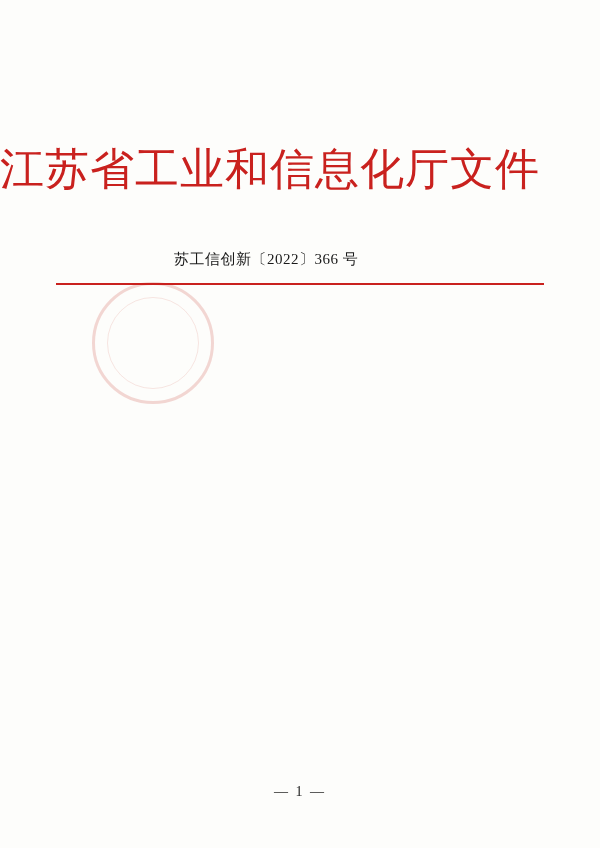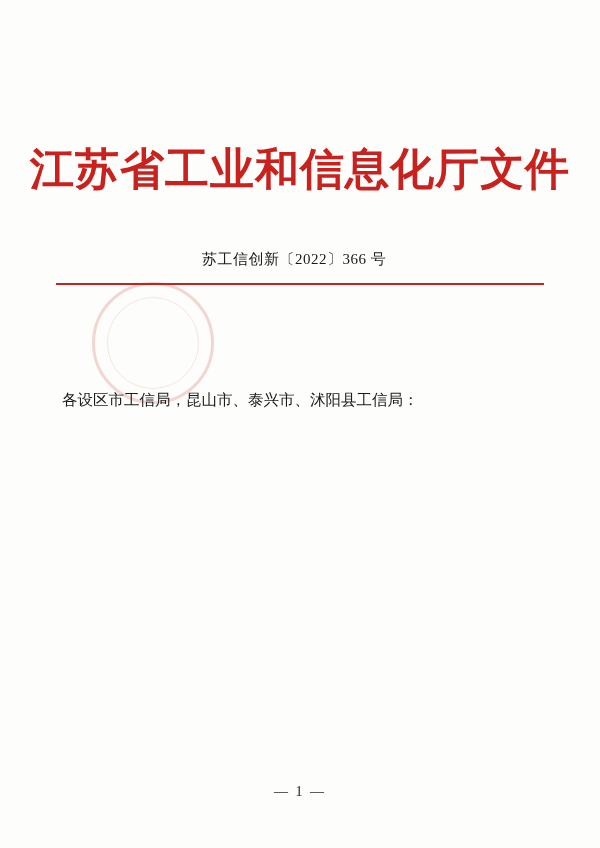--- a/index.html
+++ b/index.html
@@ -39,39 +39,38 @@
     top: 12px;
     right: 12px;
     bottom: 12px;
     border-radius: 50%;
     border: 1px solid rgba(200, 60, 50, 0.13);
   }
   .masthead {
     position: absolute;
     top: 140px;
     left: 0;
-    width: 600px;
+    width: 504px;
     text-align: center;
     color: #c9211e;
     font-family: "Liberation Serif", serif;
-    font-weight: bold;
+    font-weight: normal;
     font-size: 44px;
     letter-spacing: 1px;
     white-space: nowrap;
   }
   .docnum {
     position: absolute;
     top: 250px;
     left: 0;
     width: 532px;
     text-align: center;
     font-size: 15px;
     color: #1a1a1a;
     letter-spacing: 0.5px;
-    padding-left: 28px;
   }
   .redline {
     position: absolute;
     top: 283px;
     left: 56px;
     width: 488px;
     height: 2px;
     background: #c9211e;
   }
   .doctitle {
@@ -121,18 +120,17 @@
   <div class="seal"></div>
 
   <div class="masthead">江苏省工业和信息化厅文件</div>
 
   <div class="docnum">苏工信创新〔2022〕366 号</div>
 
   <div class="redline"></div>
 
 
   <div class="body-text">
-    <p>各设区市工信局，昆山市、泰兴市、沭阳县工信局：</p>
   </div>
 
   <div class="pagenum">— 1 —</div>
 
 </div>
 
 </body></html>

